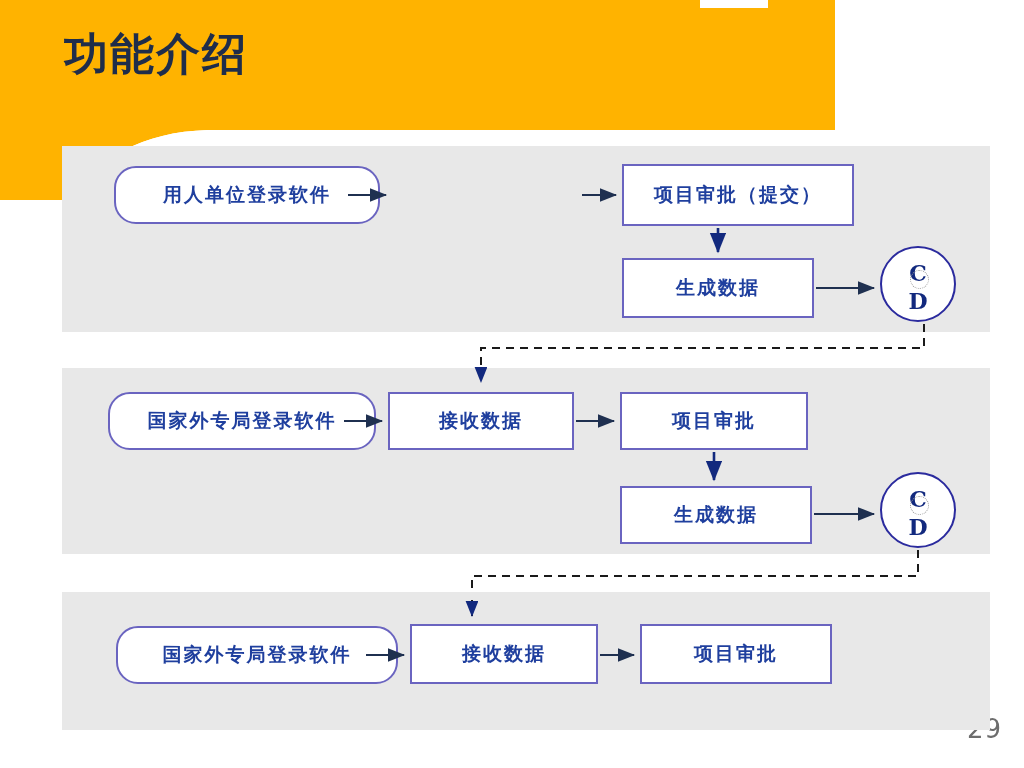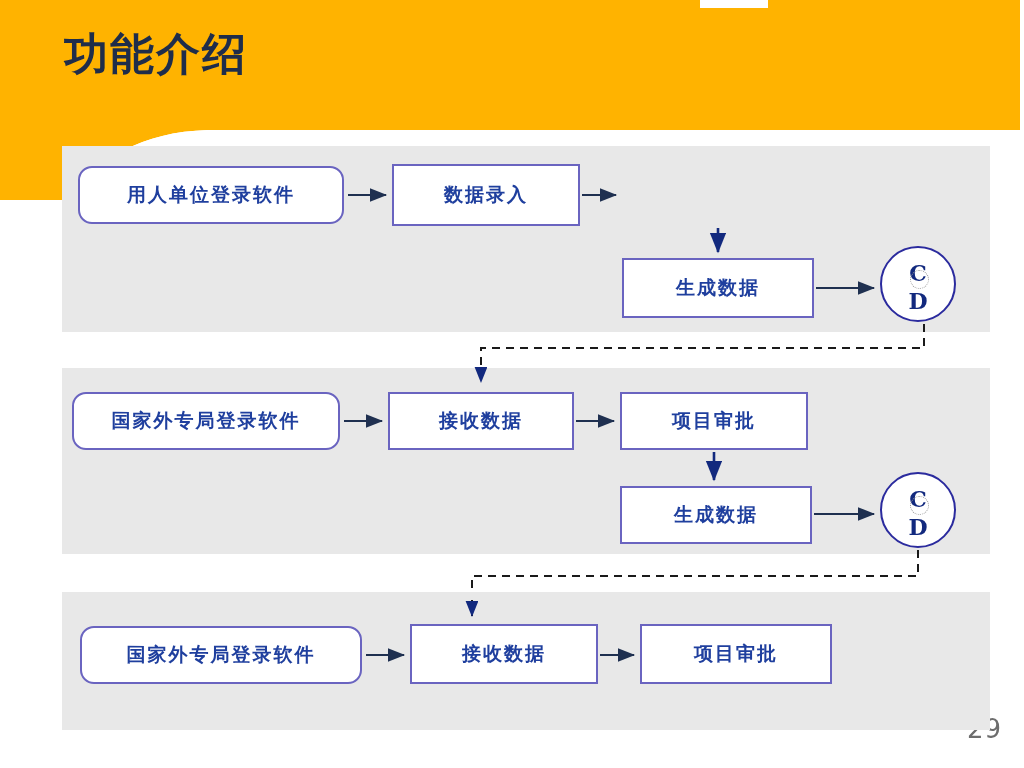--- a/index.html
+++ b/index.html
@@ -6,21 +6,21 @@
   body{
     width:1024px;height:768px;
     background:#ffffff;
     font-family:"Liberation Serif","DejaVu Serif",serif;
     overflow:hidden;
     position:relative;
   }
   #slide{position:relative;width:1024px;height:768px;background:#fff;overflow:hidden;}
 
   
-  .header-band{position:absolute;left:0;top:0;width:1020px;height:200px;overflow:hidden;}
+  .header-band{position:absolute;left:0;top:0;width:835px;height:200px;overflow:hidden;}
   .header-band svg{display:block;}
   .slide-title{
     position:absolute;left:64px;top:30px;
     font-size:44px;font-weight:700;color:#1f2d4a;
     letter-spacing:2px;line-height:1.1;
     font-family:"DejaVu Sans","Liberation Sans",sans-serif;
     white-space:nowrap;
   }
 
   
@@ -36,21 +36,21 @@
     border:2px solid #6a64c0;
     box-sizing:border-box;
     display:flex;align-items:center;justify-content:center;
     color:#1f3f9e;
     font-weight:700;
     font-size:19px;
     letter-spacing:2px;
     font-family:"DejaVu Serif","Liberation Serif",serif;
     white-space:nowrap;
   }
-  .node.round{border-radius:14px;}
+  .node.round{border-radius:22px;margin-left:36px;}
 
   
   .cd{
     position:absolute;
     width:76px;height:76px;
     border:2px solid #2b2b9e;
     border-radius:50%;
     background:#ffffff;
     box-sizing:border-box;
   }
@@ -100,22 +100,22 @@
     </svg>
     <div class="slide-title">功能介绍</div>
   </div>
 
   <div class="panel" id="panel-1"></div>
   <div class="panel" id="panel-2"></div>
   <div class="panel" id="panel-3"></div>
 
   <div class="node round" style="left:78px;top:166px;width:266px;height:58px;">用人单位登录软件</div>
 
-  <div class="node" style="left:392px;top:164px;width:188px;height:62px;">数据录入</div>
 
+  <div class="node" style="left:622px;top:164px;width:232px;height:62px;">项目审批（提交）</div>
 
   <div class="node" style="left:622px;top:258px;width:192px;height:60px;">生成数据</div>
 
   <div class="cd" style="left:880px;top:246px;">
     <div class="cd-letter cd-c">C</div>
     <div class="cd-hole"></div>
     <div class="cd-letter cd-d">D</div>
   </div>
 
   <div class="node round" style="left:72px;top:392px;width:268px;height:58px;">国家外专局登录软件</div>

